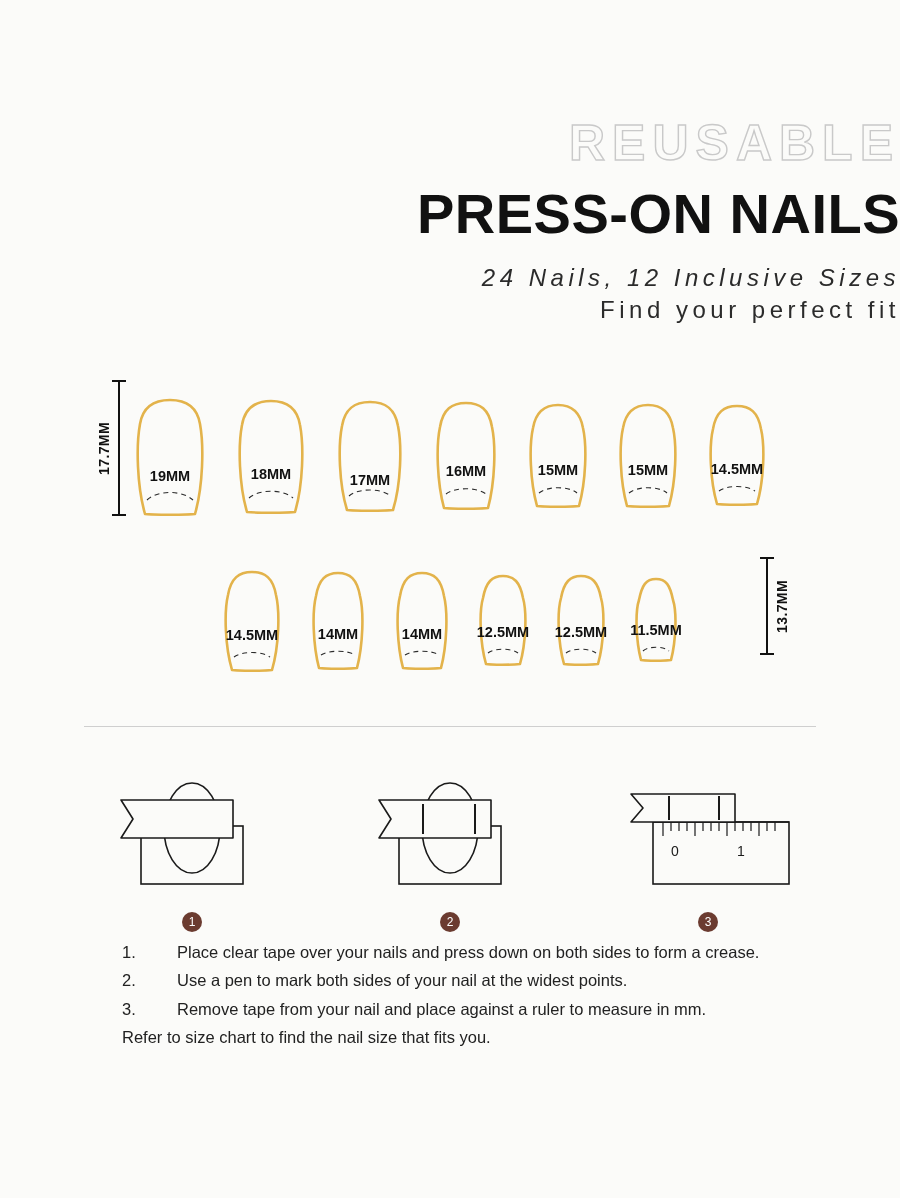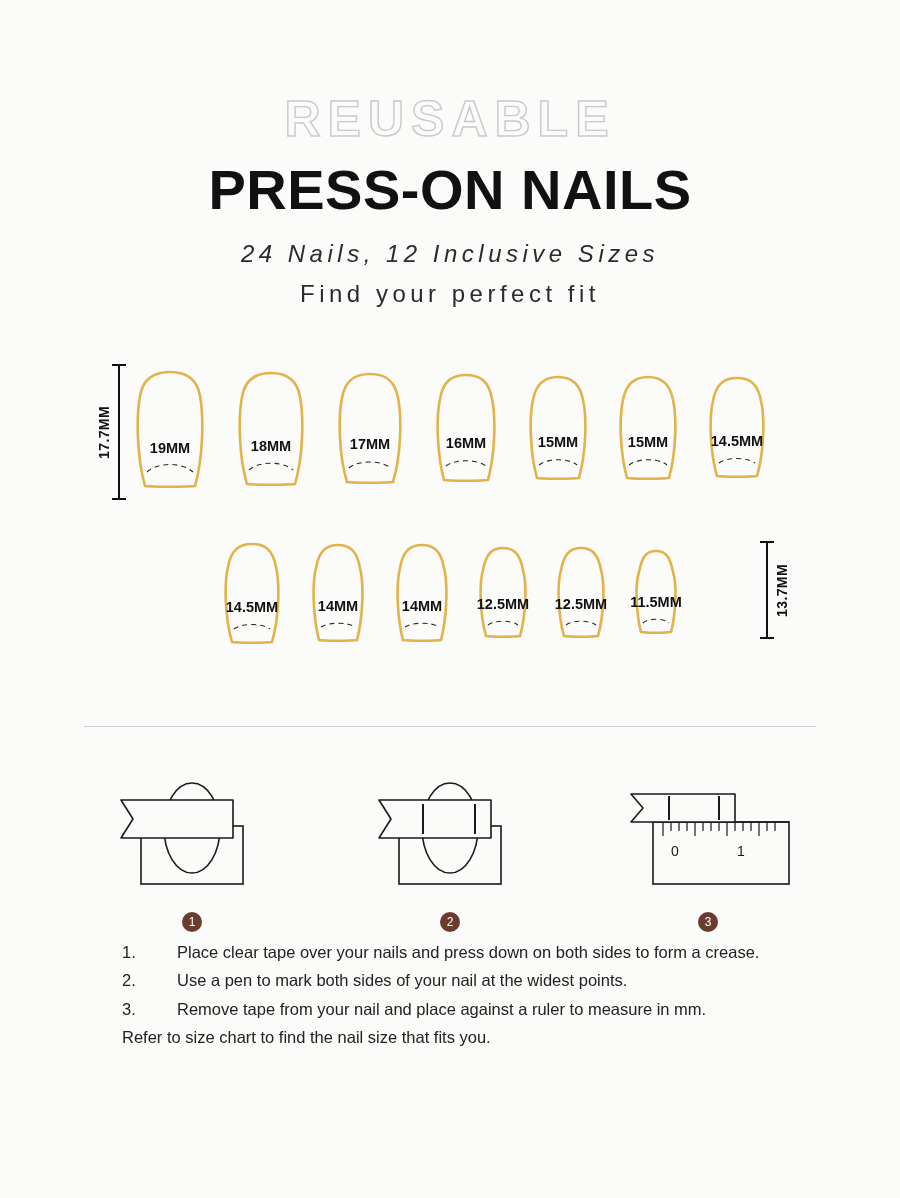--- a/index.html
+++ b/index.html
@@ -11,22 +11,22 @@
     height: 1198px;
     background: #fbfbf9;
     font-family: "Liberation Sans", sans-serif;
     color: #1a1a1a;
     position: relative;
     overflow: hidden;
   }
 
   
   .header {
-    text-align: center;
-    padding-top: 94px;
+    text-align: right;
+    padding-top: 118px;
   }
   .title-outline {
     font-family: "Liberation Sans", sans-serif;
     font-size: 50px;
     font-weight: 700;
     letter-spacing: 7px;
     color: transparent;
     -webkit-text-stroke: 1.4px #c9c9c9;
     text-shadow: none;
     line-height: 1;
@@ -43,21 +43,21 @@
     font-size: 24px;
     letter-spacing: 4.5px;
     margin-top: 22px;
     color: #2b2b2b;
     font-weight: 400;
     font-style: italic;
   }
   .subtitle-2 {
     font-size: 24px;
     letter-spacing: 4.5px;
-    margin-top: 12px;
+    margin-top: 4px;
     color: #2b2b2b;
     font-weight: 400;
   }
 
   
   .chart {
     position: relative;
     margin-top: 46px;
     height: 310px;
   }
@@ -67,21 +67,21 @@
     justify-content: center;
     position: absolute;
     left: 0;
     right: 0;
   }
   .row-1 { top: 10px; }
   .row-2 { top: 178px; }
 
   .nail {
     position: relative;
-    margin: 4px 6px;
+    margin: 16px 6px;
   }
   .nail svg { display: block; }
   .nail-label {
     position: absolute;
     left: 50%;
     transform: translateX(-50%);
     font-size: 14.5px;
     font-weight: 700;
     color: #111;
     white-space: nowrap;
@@ -223,21 +223,21 @@
         <path d="M22 102 C32 93 56 93 66 102" fill="none" stroke="#2b2b2b" stroke-width="1.1" stroke-dasharray="5 4"></path>
       </svg>
       <span class="nail-label" style="top:70px">18MM</span>
     </div>
 
     <div class="nail">
       <svg width="86" height="116" viewBox="0 0 86 116">
         <path d="M20 114 C12 88 11 50 15 30 C18 12 28 6 43 6 C58 6 68 12 71 30 C75 50 74 88 66 114 C58 115 27 115 20 114 Z" fill="none" stroke="#e3b34b" stroke-width="2.6" stroke-linejoin="round"></path>
         <path d="M22 100 C31 92 54 92 64 100" fill="none" stroke="#2b2b2b" stroke-width="1.1" stroke-dasharray="5 4"></path>
       </svg>
-      <span class="nail-label" style="top:68px">17MM</span>
+      <span class="nail-label" style="top:76px">17MM</span>
     </div>
 
     <div class="nail">
       <svg width="82" height="114" viewBox="0 0 82 114">
         <path d="M19 112 C12 86 11 50 15 31 C18 13 27 7 41 7 C55 7 64 13 67 31 C71 50 70 86 63 112 C55 113 26 113 19 112 Z" fill="none" stroke="#e3b34b" stroke-width="2.6" stroke-linejoin="round"></path>
         <path d="M21 98 C30 91 52 91 61 98" fill="none" stroke="#2b2b2b" stroke-width="1.1" stroke-dasharray="5 4"></path>
       </svg>
       <span class="nail-label" style="top:67px">16MM</span>
     </div>
 

